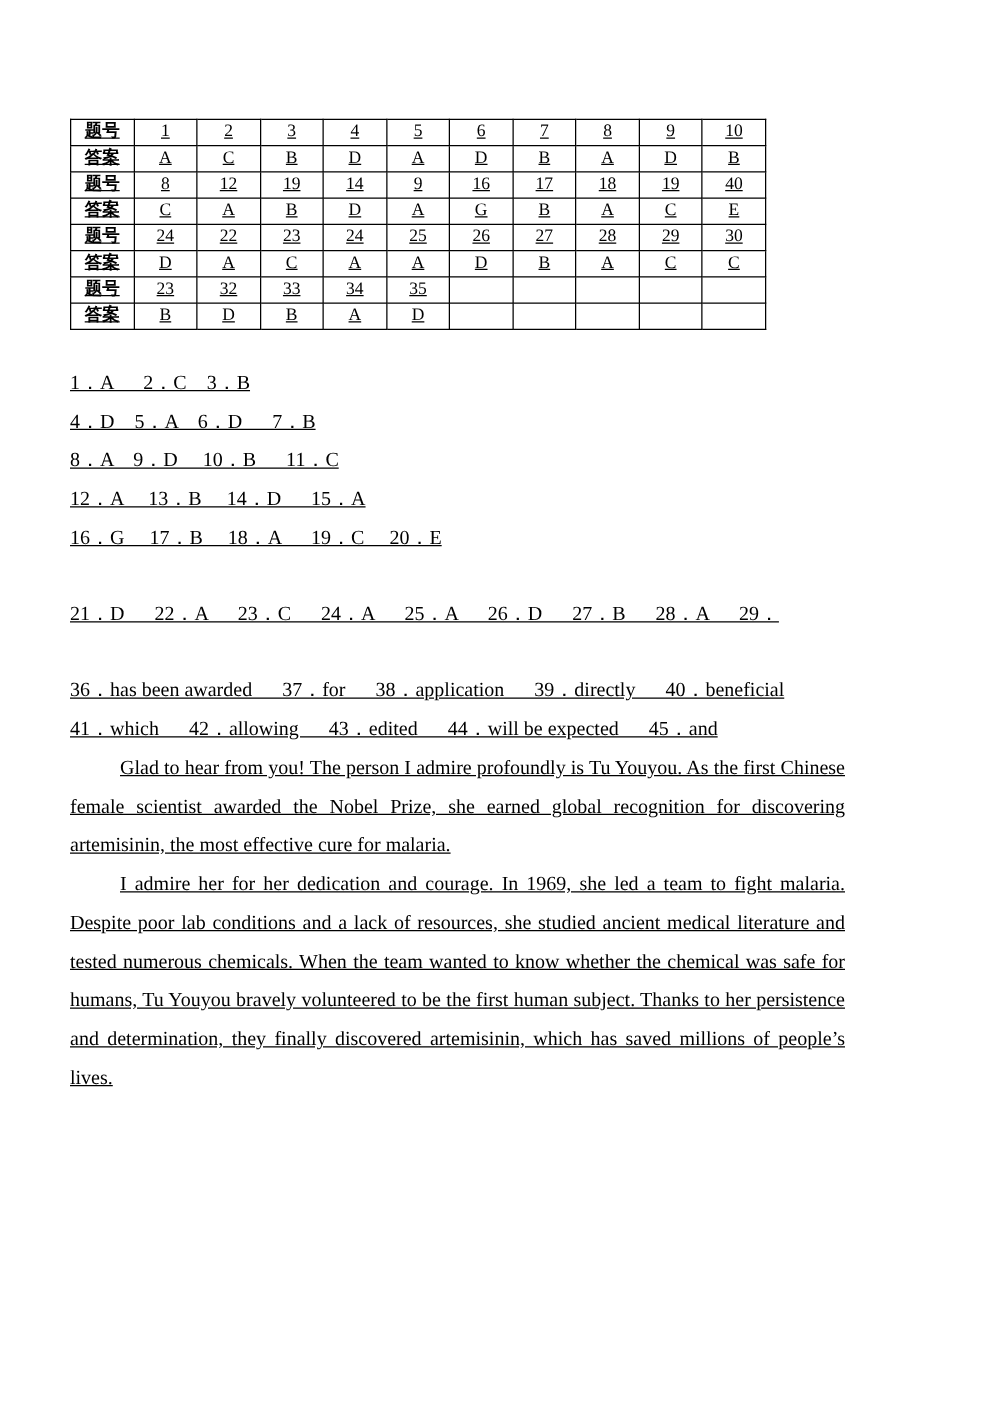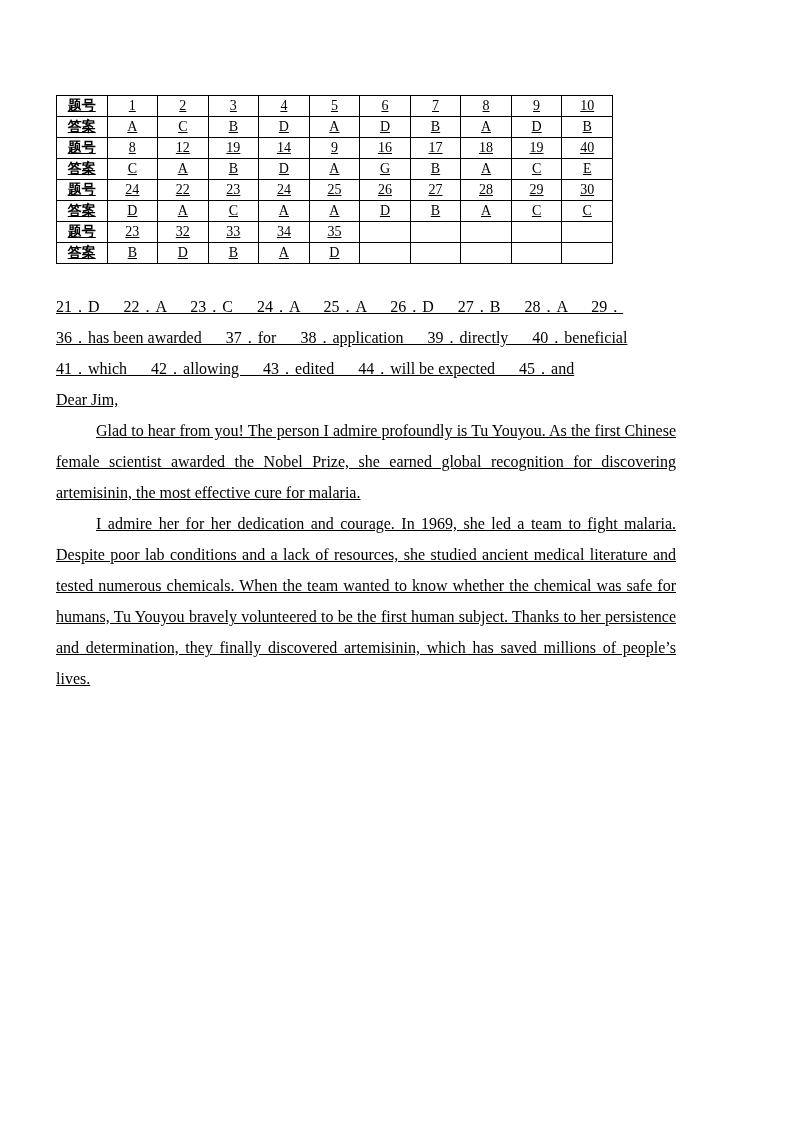--- a/index.html
+++ b/index.html
@@ -29,21 +29,21 @@
     vertical-align: middle;
     font-size: 14px;
     line-height: 1;
     padding: 0 2px;
     overflow: hidden;
   }
   table.ans td.lbl {
     font-weight: bold;
   }
   .answers { margin-top: 27px; }
-  .group + .group { }
+  .group + .group { margin-top: 30px; }
   .line {
     font-size: 16px;
     line-height: 31px;
     white-space: pre-wrap;
   }
   .para {
     font-size: 16px;
     line-height: 31px;
     text-align: justify;
   }
@@ -159,27 +159,33 @@
           <td></td>
           <td></td>
           <td></td>
           <td></td>
         </tr>
       </tbody>
   </table>
 
   <div class="answers" id="answer-groups">
       <div class="group">
+        <p class="line">1．A      2．C    3．B</p>
+        <p class="line">4．D    5．A    6．D      7．B</p>
+        <p class="line">8．A    9．D     10．B      11．C</p>
+        <p class="line">12．A     13．B     14．D      15．A</p>
+        <p class="line">16．G     17．B     18．A      19．C     20．E</p>
+      </div>
+      <div class="group">
         <p class="line">21．D      22．A      23．C      24．A      25．A      26．D      27．B      28．A      29．</p>
       </div>
       <div class="group">
         <p class="line">36．has been awarded      37．for      38．application      39．directly      40．beneficial</p>
         <p class="line">41．which      42．allowing      43．edited      44．will be expected      45．and</p>
       </div>
     </div>
 
 
-  <p class="line">Dear Jim,</p>
 
   <p class="para indent">Glad to hear from you! The person I admire profoundly is Tu Youyou. As the first Chinese female scientist awarded the Nobel Prize, she earned global recognition for discovering artemisinin, the most effective cure for malaria.</p>
   <p class="para indent">I admire her for her dedication and courage. In 1969, she led a team to fight malaria. Despite poor lab conditions and a lack of resources, she studied ancient medical literature and tested numerous chemicals. When the team wanted to know whether the chemical was safe for humans, Tu Youyou bravely volunteered to be the first human subject. Thanks to her persistence and determination, they finally discovered artemisinin, which has saved millions of people’s lives.</p>
 
 </div>
 
 </body></html>

